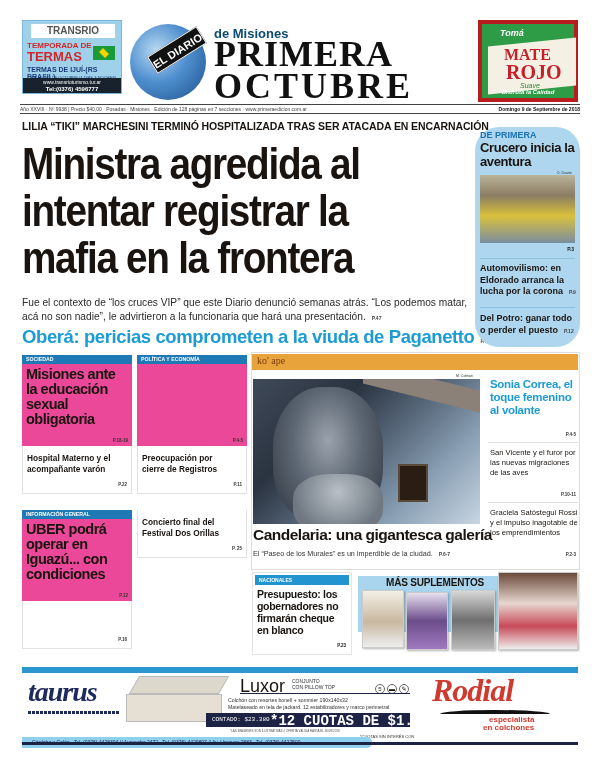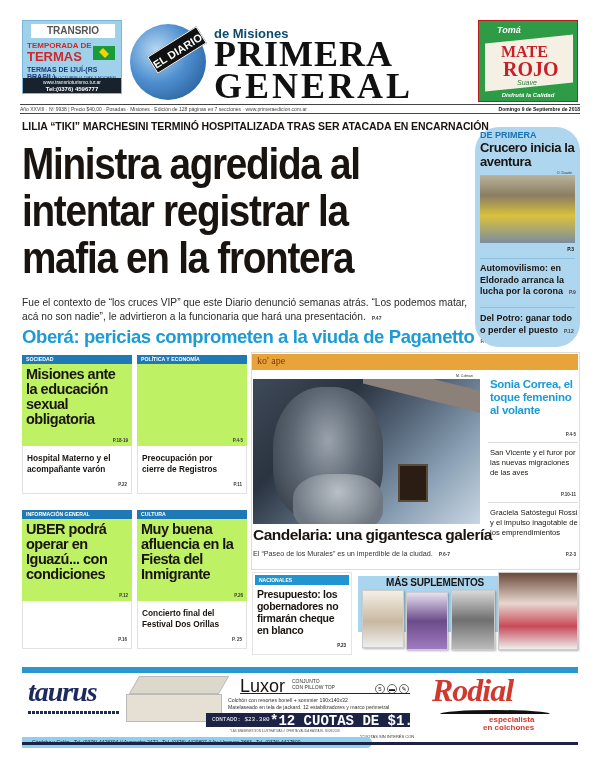--- a/index.html
+++ b/index.html
@@ -17,21 +17,21 @@
   .ad-transrio .t3 { position: absolute; left: 4px; top: 45px; font-size: 7px; font-weight: bold; color: #1c3a78; }
   .ad-transrio .t4 { position: absolute; left: 8px; top: 54px; font-size: 4px; color: #1c3a78; }
   .ad-transrio .bar { position: absolute; left: 0; bottom: 0; width: 100%; height: 15px; background: #18222c; color: #fff; font-size: 5px; text-align: center; line-height: 7px; padding-top: 1px; }
 
   .globe { left: 130px; top: 24px; width: 76px; height: 76px; border-radius: 50%; background: radial-gradient(circle at 35% 35%, #b9d9f3 0%, #4f8fcf 45%, #1b4f8a 100%); }
   .globe-tag { left: 148px; top: 40px; width: 58px; height: 20px; background: #111; color: #fff; font-size: 11px; font-weight: bold; text-align: center; line-height: 20px; transform: rotate(-32deg); border: 1px solid #fff; }
   .mast-sub { left: 214px; top: 26px; font-size: 13px; font-weight: bold; color: #0c4a6e; }
   .mast-l1 { left: 214px; top: 36px; font-family: "Liberation Serif", serif; font-weight: bold; font-size: 36px; letter-spacing: 1px; color: #111; line-height: 36px; }
   .mast-l2 { left: 214px; top: 68px; font-family: "Liberation Serif", serif; font-weight: bold; font-size: 36px; letter-spacing: 3px; color: #111; line-height: 36px; }
 
-  .ad-mate { left: 478px; top: 20px; width: 100px; height: 82px; background: #2e9b46; border: 1px solid #b91c1c; }
+  .ad-mate { left: 478px; top: 20px; width: 100px; height: 82px; background: #2e9b46; border: 4px solid #b91c1c; }
   .ad-mate .toma { position: absolute; left: 18px; top: 4px; font-size: 9px; font-style: italic; font-weight: bold; color: #fff; }
   .ad-mate .panel { position: absolute; left: 6px; top: 18px; width: 88px; height: 48px; background: #f4f1e4; transform: skewY(-6deg); }
   .ad-mate .m1 { position: absolute; left: 22px; top: 22px; font-family: "Liberation Serif", serif; font-size: 16px; font-weight: bold; color: #c8202a; }
   .ad-mate .m2 { position: absolute; left: 24px; top: 37px; font-family: "Liberation Serif", serif; font-size: 20px; font-weight: bold; color: #c8202a; }
   .ad-mate .m3 { position: absolute; left: 38px; top: 58px; font-size: 7px; font-style: italic; color: #2e7d3a; }
   .ad-mate .m4 { position: absolute; left: 0; bottom: 3px; width: 100%; text-align: center; font-size: 6px; font-style: italic; font-weight: bold; color: #fff; }
 
   .info-strip { left: 20px; top: 104px; width: 560px; height: 10px; border-top: 1px solid #444; border-bottom: 1px solid #444; font-size: 5px; color: #444; line-height: 8px; }
   .info-strip .l { position: absolute; left: 0; }
   .info-strip .r { position: absolute; right: 0; font-weight: bold; color: #111; }
@@ -48,21 +48,21 @@
   .deprimera .sec { position: absolute; left: 5px; top: 3px; font-size: 9px; font-weight: bold; color: #1a72b6; }
   .deprimera .h { position: absolute; left: 5px; top: 14px; width: 98px; font-size: 13px; line-height: 14px; font-weight: bold; color: #1a1410; letter-spacing: -0.4px; }
   .deprimera .cred { position: absolute; right: 8px; top: 44px; font-size: 3.5px; color: #333; }
   .deprimera .photo { position: absolute; left: 5px; top: 48px; width: 95px; height: 68px; background: linear-gradient(180deg, #b9b49a 0%, #8a7d63 30%, #d9c13c 60%, #7b8da0 100%); }
   .deprimera .pg1 { position: absolute; right: 6px; top: 119px; font-size: 5px; font-weight: bold; }
   .deprimera .sep { position: absolute; left: 5px; width: 95px; height: 1px; background: #8dbfdf; }
   .deprimera .it { position: absolute; left: 5px; width: 98px; font-size: 9px; line-height: 11.5px; font-weight: bold; color: #1a1410; }
 
   
   .card { width: 110px; }
-  .card .head { position: relative; background: #bef264; height: 91px; }
+  .card .head { position: relative; background: #ec4899; height: 91px; }
   .card .tab { background: #1f79b5; color: #fff; font-size: 5.2px; font-weight: bold; height: 9px; line-height: 9px; padding-left: 4px; }
   .card .title { padding: 3px 4px 0 4px; font-size: 14.5px; line-height: 15px; font-weight: bold; color: #1a1410; letter-spacing: -0.5px; }
   .card .pp { position: absolute; right: 4px; bottom: 3px; font-size: 4.5px; font-weight: bold; color: #333; }
   .card .sub { position: relative; height: 48px; border: 1px solid #e2e2e2; border-top: none; padding: 7px 11px 0 4px; font-size: 8.3px; line-height: 11px; font-weight: bold; color: #1a1410; }
   .card .sub .pp { bottom: 3px; }
 
   
   .koape-bar { left: 252px; top: 354px; width: 326px; height: 16px; background: #e8a33a; }
   .koape-bar span { position: absolute; left: 5px; top: 1px; font-family: "Liberation Serif", serif; font-size: 10px; color: #7a3a10; }
   .koape-frame { left: 251px; top: 352px; width: 329px; height: 218px; border: 1px solid #ddd; }
@@ -128,21 +128,21 @@
   <div class="bar">
     <div>www.transrioturismo.tur.ar</div>
     <div style="font-size:6px;font-weight:bold;">Tel:(0376) 4596777</div>
   </div>
 </div>
 
 <div class="abs globe"></div>
 <div class="abs globe-tag">EL DIARIO</div>
 <div class="abs mast-sub">de Misiones</div>
 <div class="abs mast-l1">PRIMERA</div>
-<div class="abs mast-l2">GENERAL</div>
+<div class="abs mast-l2">OCTUBRE</div>
 
 <div class="abs ad-mate">
   <div class="toma">Tomá</div>
   <div class="panel"></div>
   <div class="m1">MATE</div>
   <div class="m2">ROJO</div>
   <div class="m3">Suave</div>
   <div class="m4">Disfrutá la Calidad</div>
 </div>
 
@@ -208,25 +208,20 @@
     <div class="tab">INFORMACIÓN GENERAL</div>
     <div class="title">UBER podrá operar en Iguazú... con condiciones</div>
     <div class="pp">P.12</div>
   </div>
   <div class="sub">
     <div class="pp">P.16</div>
   </div>
 </div>
 
 <div class="abs card" style="left:137px;top:510px">
-  <div class="head">
-    <div class="tab">CULTURA</div>
-    <div class="title">Muy buena afluencia en la Fiesta del Inmigrante</div>
-    <div class="pp">P.26</div>
-  </div>
   <div class="sub">
     <div>Concierto final del Festival Dos Orillas</div>
     <div class="pp">P. 25</div>
   </div>
 </div>
 
 <div class="abs koape-frame"></div>
 <div class="abs koape-bar">
   <span>ko' ape</span>
 </div>

